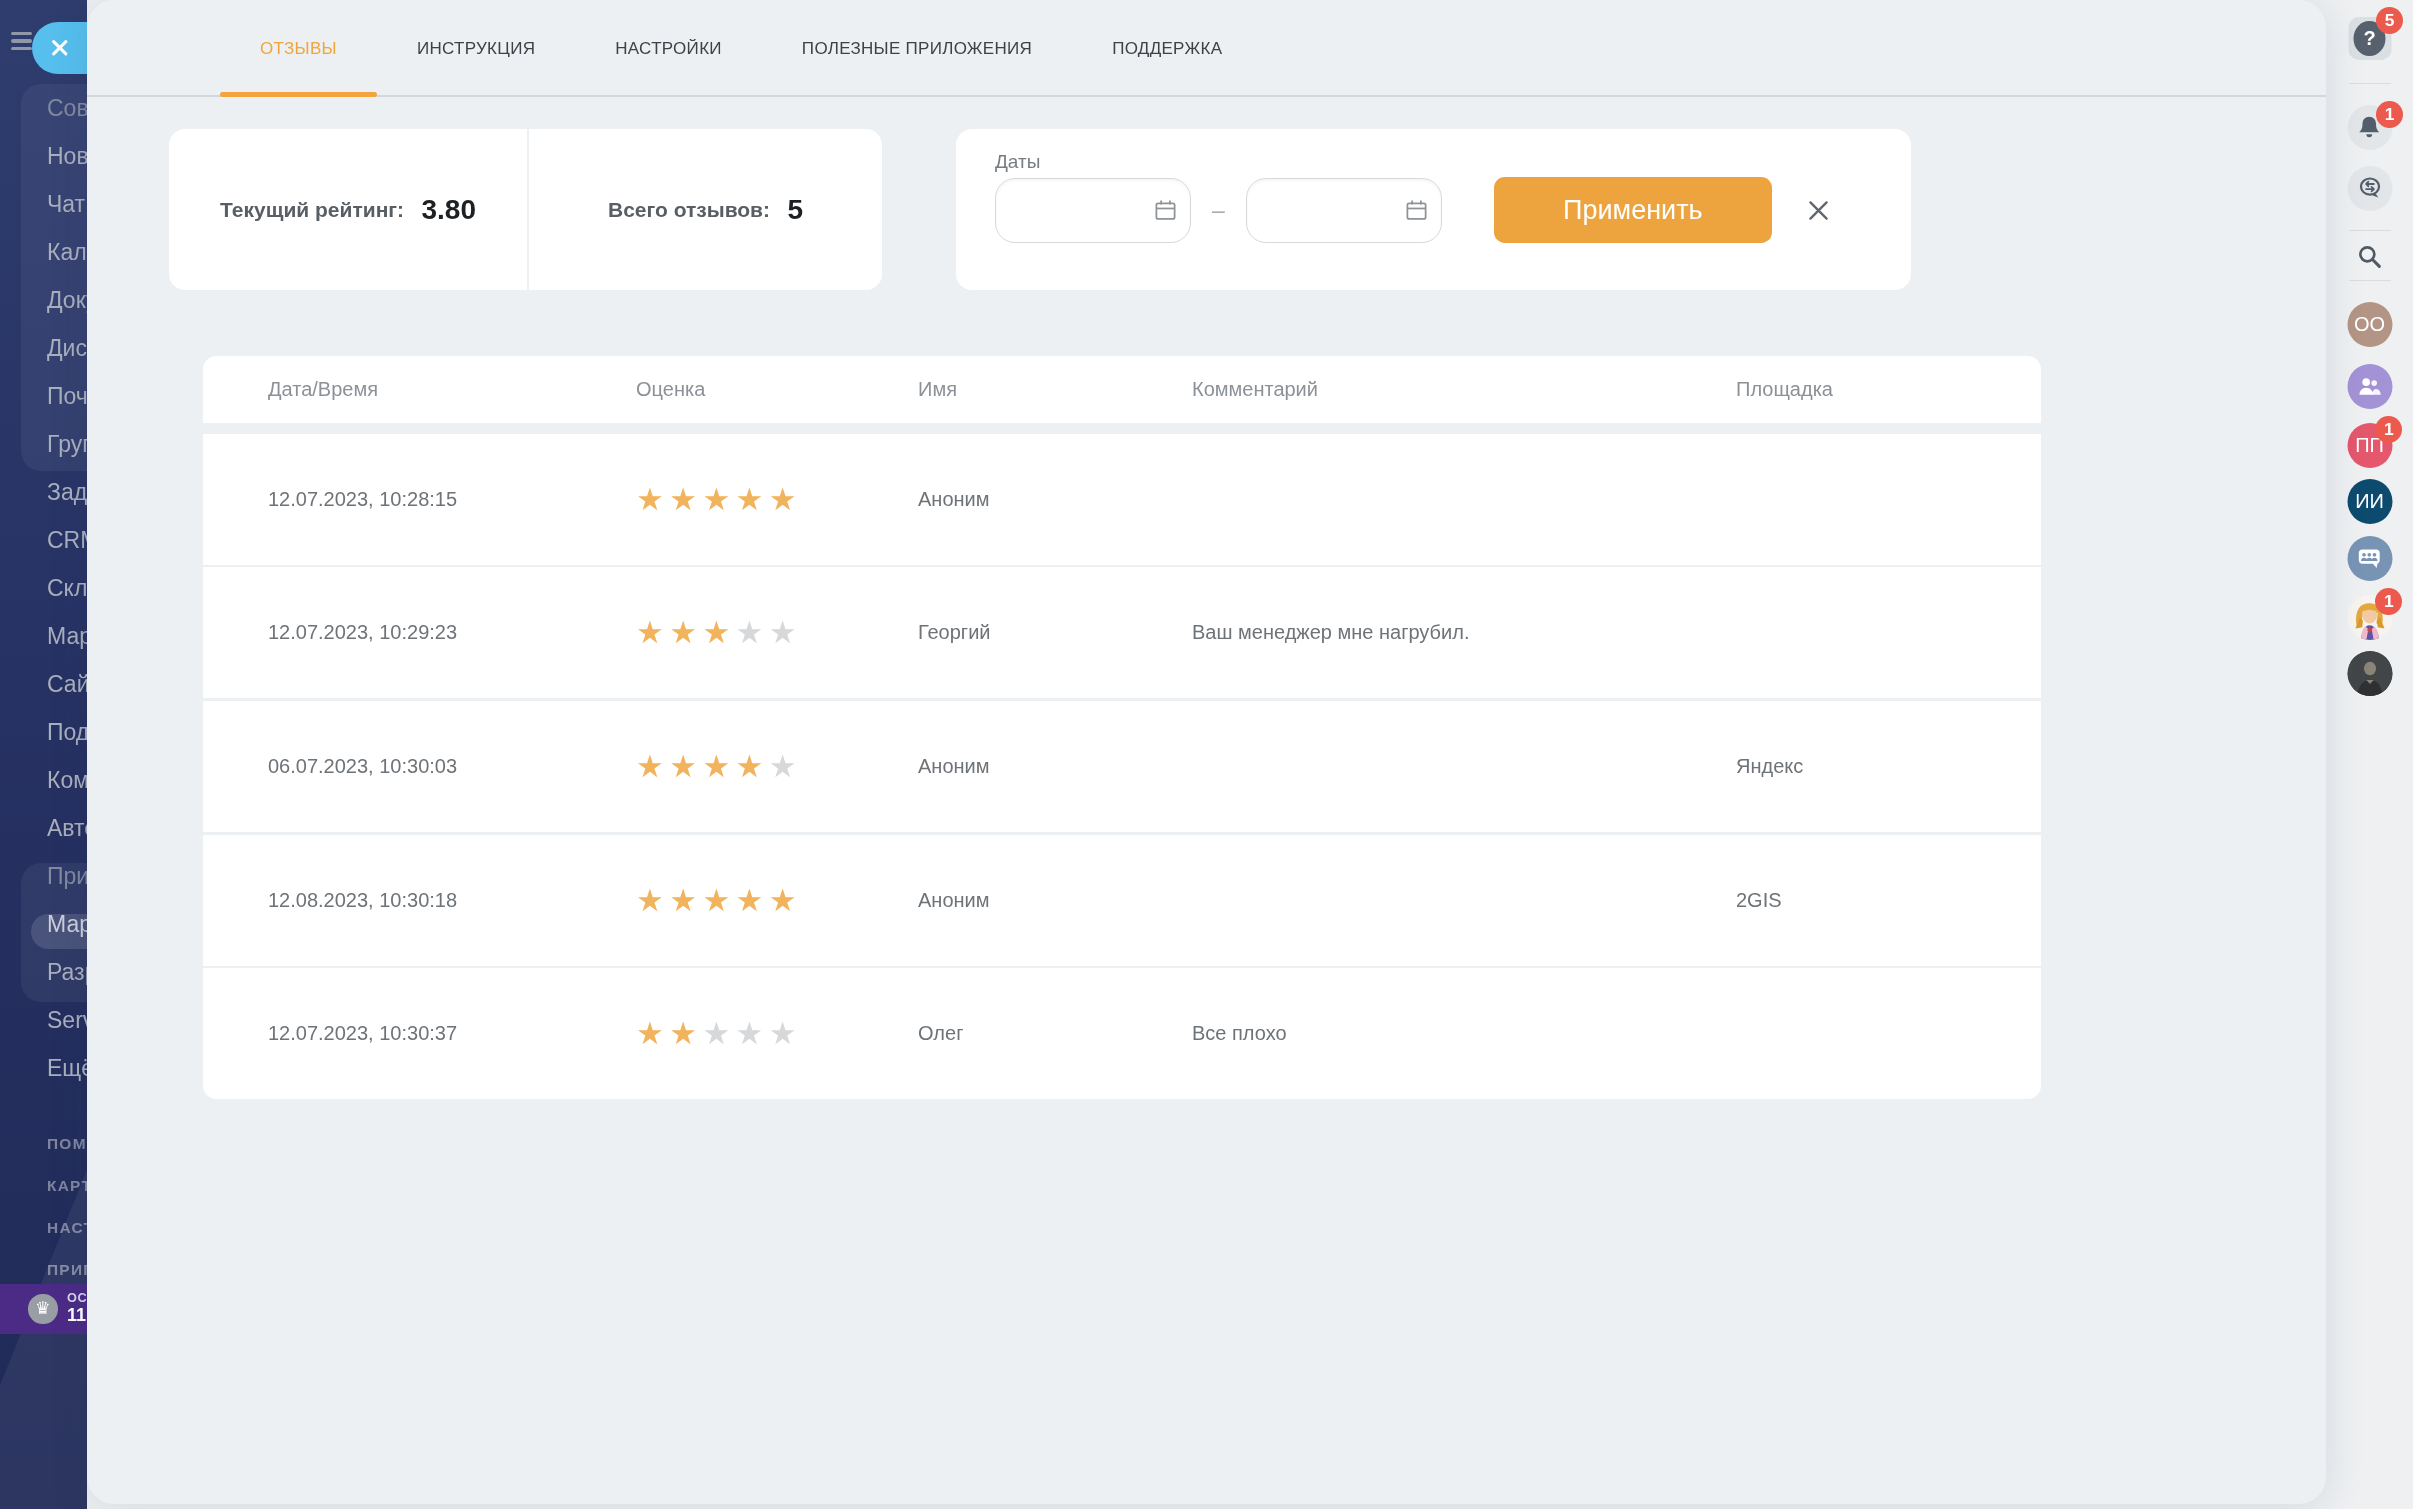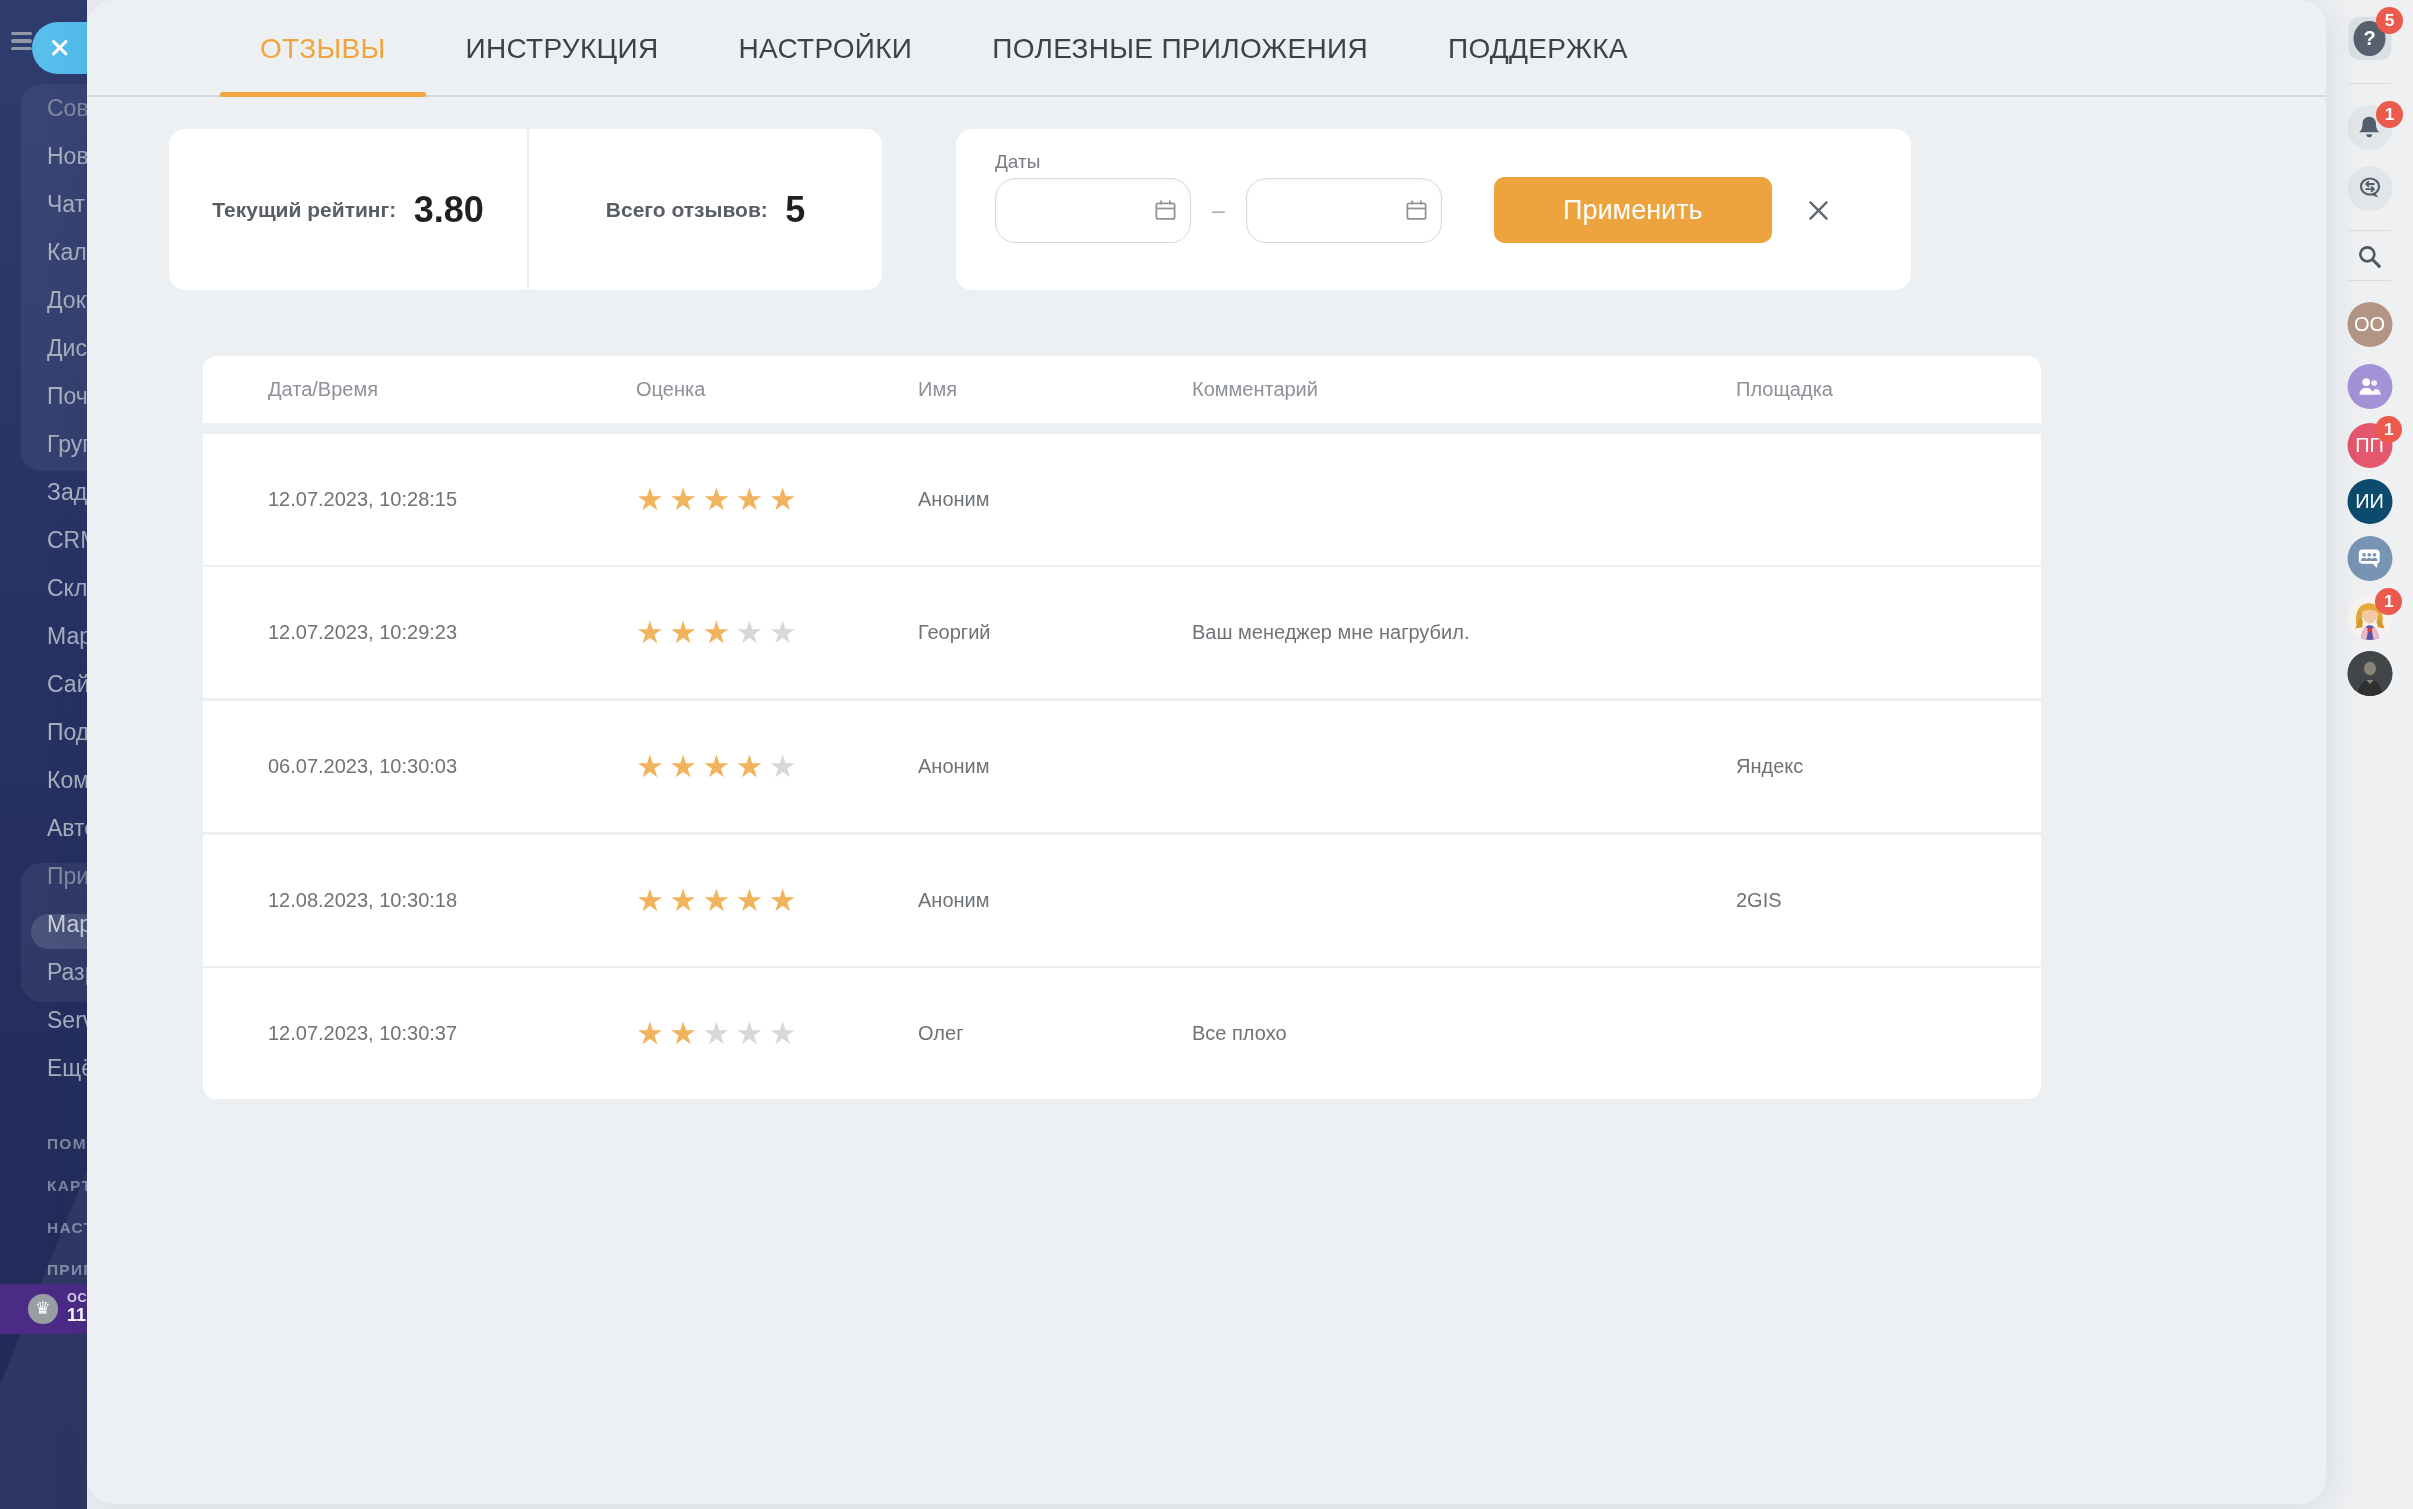--- a/index.html
+++ b/index.html
@@ -60,41 +60,41 @@
   
   .panel {
     position:absolute; left:87px; top:0; width:2239px; height:1504px;
     background:#edf0f2; border-radius:27px; z-index:5;
     box-shadow:0 4px 40px rgba(35,48,84,0.12);
   }
   .tabbar { position:relative; height:97px; display:flex; padding-left:133px; }
   .tabbar::after { content:""; position:absolute; left:0; right:0; bottom:0; height:2px; background:#d3d7da; }
   .tab {
     position:relative; height:100%; display:flex; align-items:center;
-    padding:6px 40px; font-size:28px; letter-spacing:0.3px; color:#3e4247;
+    padding:6px 40px; font-size:17px; letter-spacing:0.3px; color:#3e4247;
     text-transform:uppercase; cursor:pointer; white-space:nowrap;
   }
   .tab.active { color:#f0a43c; }
   .tab.active::after {
     content:""; position:absolute; left:0; right:0; bottom:0; height:4.7px;
     border-radius:2.7px; background:#f2a53d; z-index:2;
   }
 
   .content { padding:32px 0 0 82px; }
 
   
   .top-row { display:flex; align-items:flex-start; }
   .stat-card {
     height:161px; background:#ffffff;
     display:flex; align-items:center; justify-content:center;
   }
   .stat-card.first { width:358px; border-radius:16px 0 0 16px; margin-right:2px; }
   .stat-card.second { width:353px; border-radius:0 16px 16px 0; }
   .stat-label { font-size:21px; font-weight:bold; color:#585e64; margin-right:17.4px; }
-  .stat-value { font-size:36px; font-weight:bold; color:#1e2124; }
+  .stat-value { font-size:28px; font-weight:bold; color:#1e2124; }
 
   .filter-card {
     position:relative; width:955px; height:161px; margin-left:74px;
     background:#ffffff; border-radius:16px;
   }
   .filter-label { position:absolute; left:39px; top:21.5px; font-size:19px; color:#777c82; }
   .filter-row { position:absolute; left:39px; top:48px; display:flex; align-items:center; }
   .date-field { position:relative; width:196px; height:65px; }
   .date-field input {
     width:100%; height:100%; border:1.3px solid #d5d9dc; border-radius:20px;

